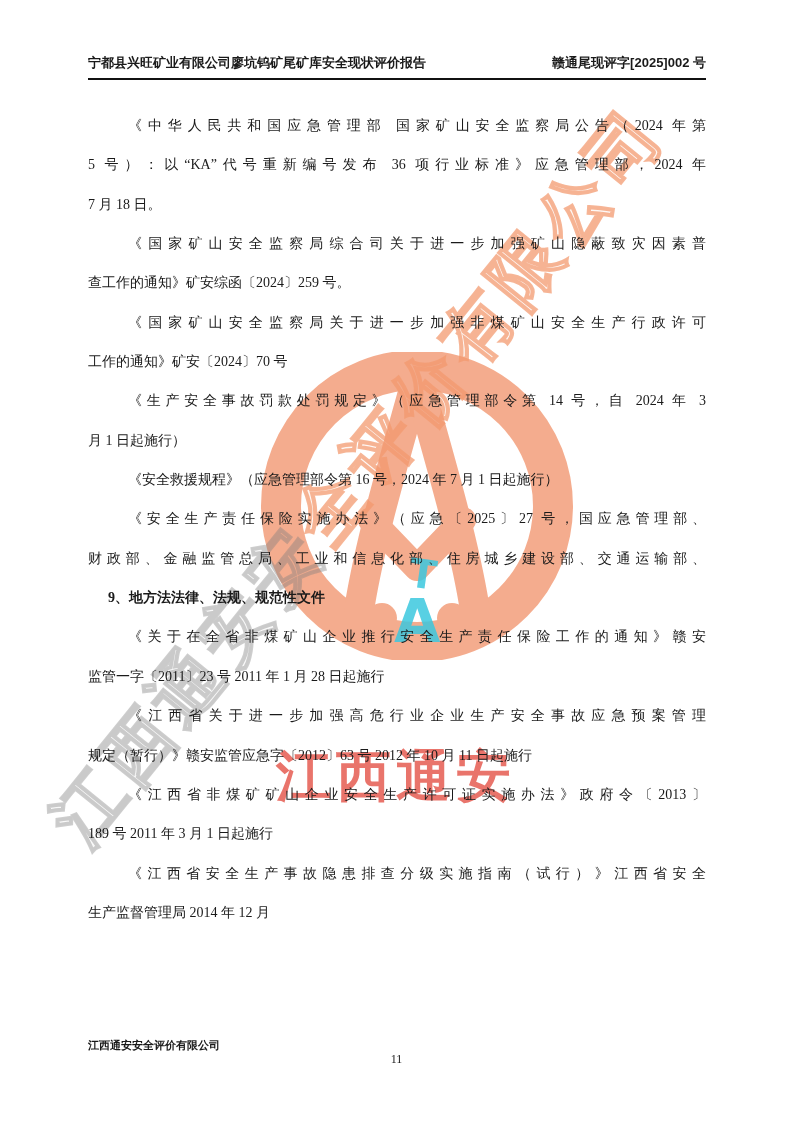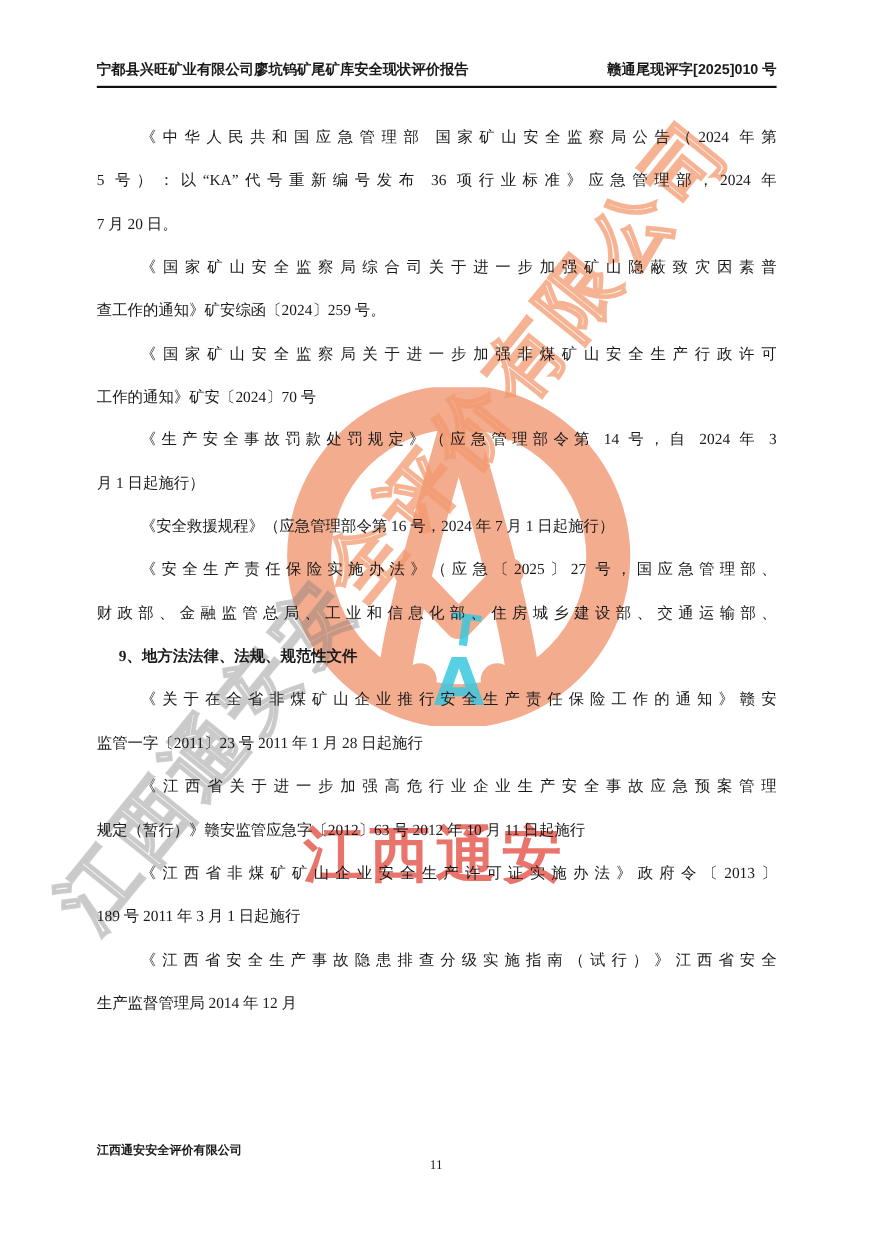--- a/index.html
+++ b/index.html
@@ -118,27 +118,27 @@
     <div class="wm-teal-t">T</div>
     <div class="wm-teal-a">A</div>
 
     <div class="wm-red">江西通安</div>
   </div>
 
   <div class="content">
 
     <div class="hdr">
       <span>宁都县兴旺矿业有限公司廖坑钨矿尾矿库安全现状评价报告</span>
-      <span>赣通尾现评字[2025]010 号</span>
+      <span>赣通尾现评字[2025]002 号</span>
     </div>
 
     <div class="body-lines" id="body-lines">
         <div class="line fill ind2">《中华人民共和国应急管理部 国家矿山安全监察局公告（2024 年第</div>
         <div class="line fill">5 号）：以“KA”代号重新编号发布 36 项行业标准》应急管理部，2024 年</div>
-        <div class="line">7 月 20 日。</div>
+        <div class="line">7 月 18 日。</div>
         <div class="line fill ind2">《国家矿山安全监察局综合司关于进一步加强矿山隐蔽致灾因素普</div>
         <div class="line">查工作的通知》矿安综函〔2024〕259 号。</div>
         <div class="line fill ind2">《国家矿山安全监察局关于进一步加强非煤矿山安全生产行政许可</div>
         <div class="line">工作的通知》矿安〔2024〕70 号</div>
         <div class="line fill ind2">《生产安全事故罚款处罚规定》（应急管理部令第 14 号，自 2024 年 3</div>
         <div class="line">月 1 日起施行）</div>
         <div class="line ind2">《安全救援规程》（应急管理部令第 16 号，2024 年 7 月 1 日起施行）</div>
         <div class="line fill ind2">《安全生产责任保险实施办法》（应急〔2025〕27 号，国应急管理部、</div>
         <div class="line fill">财政部、金融监管总局、工业和信息化部、住房城乡建设部、交通运输部、</div>
         <div class="line ind1 bold">9、地方法法律、法规、规范性文件</div>

